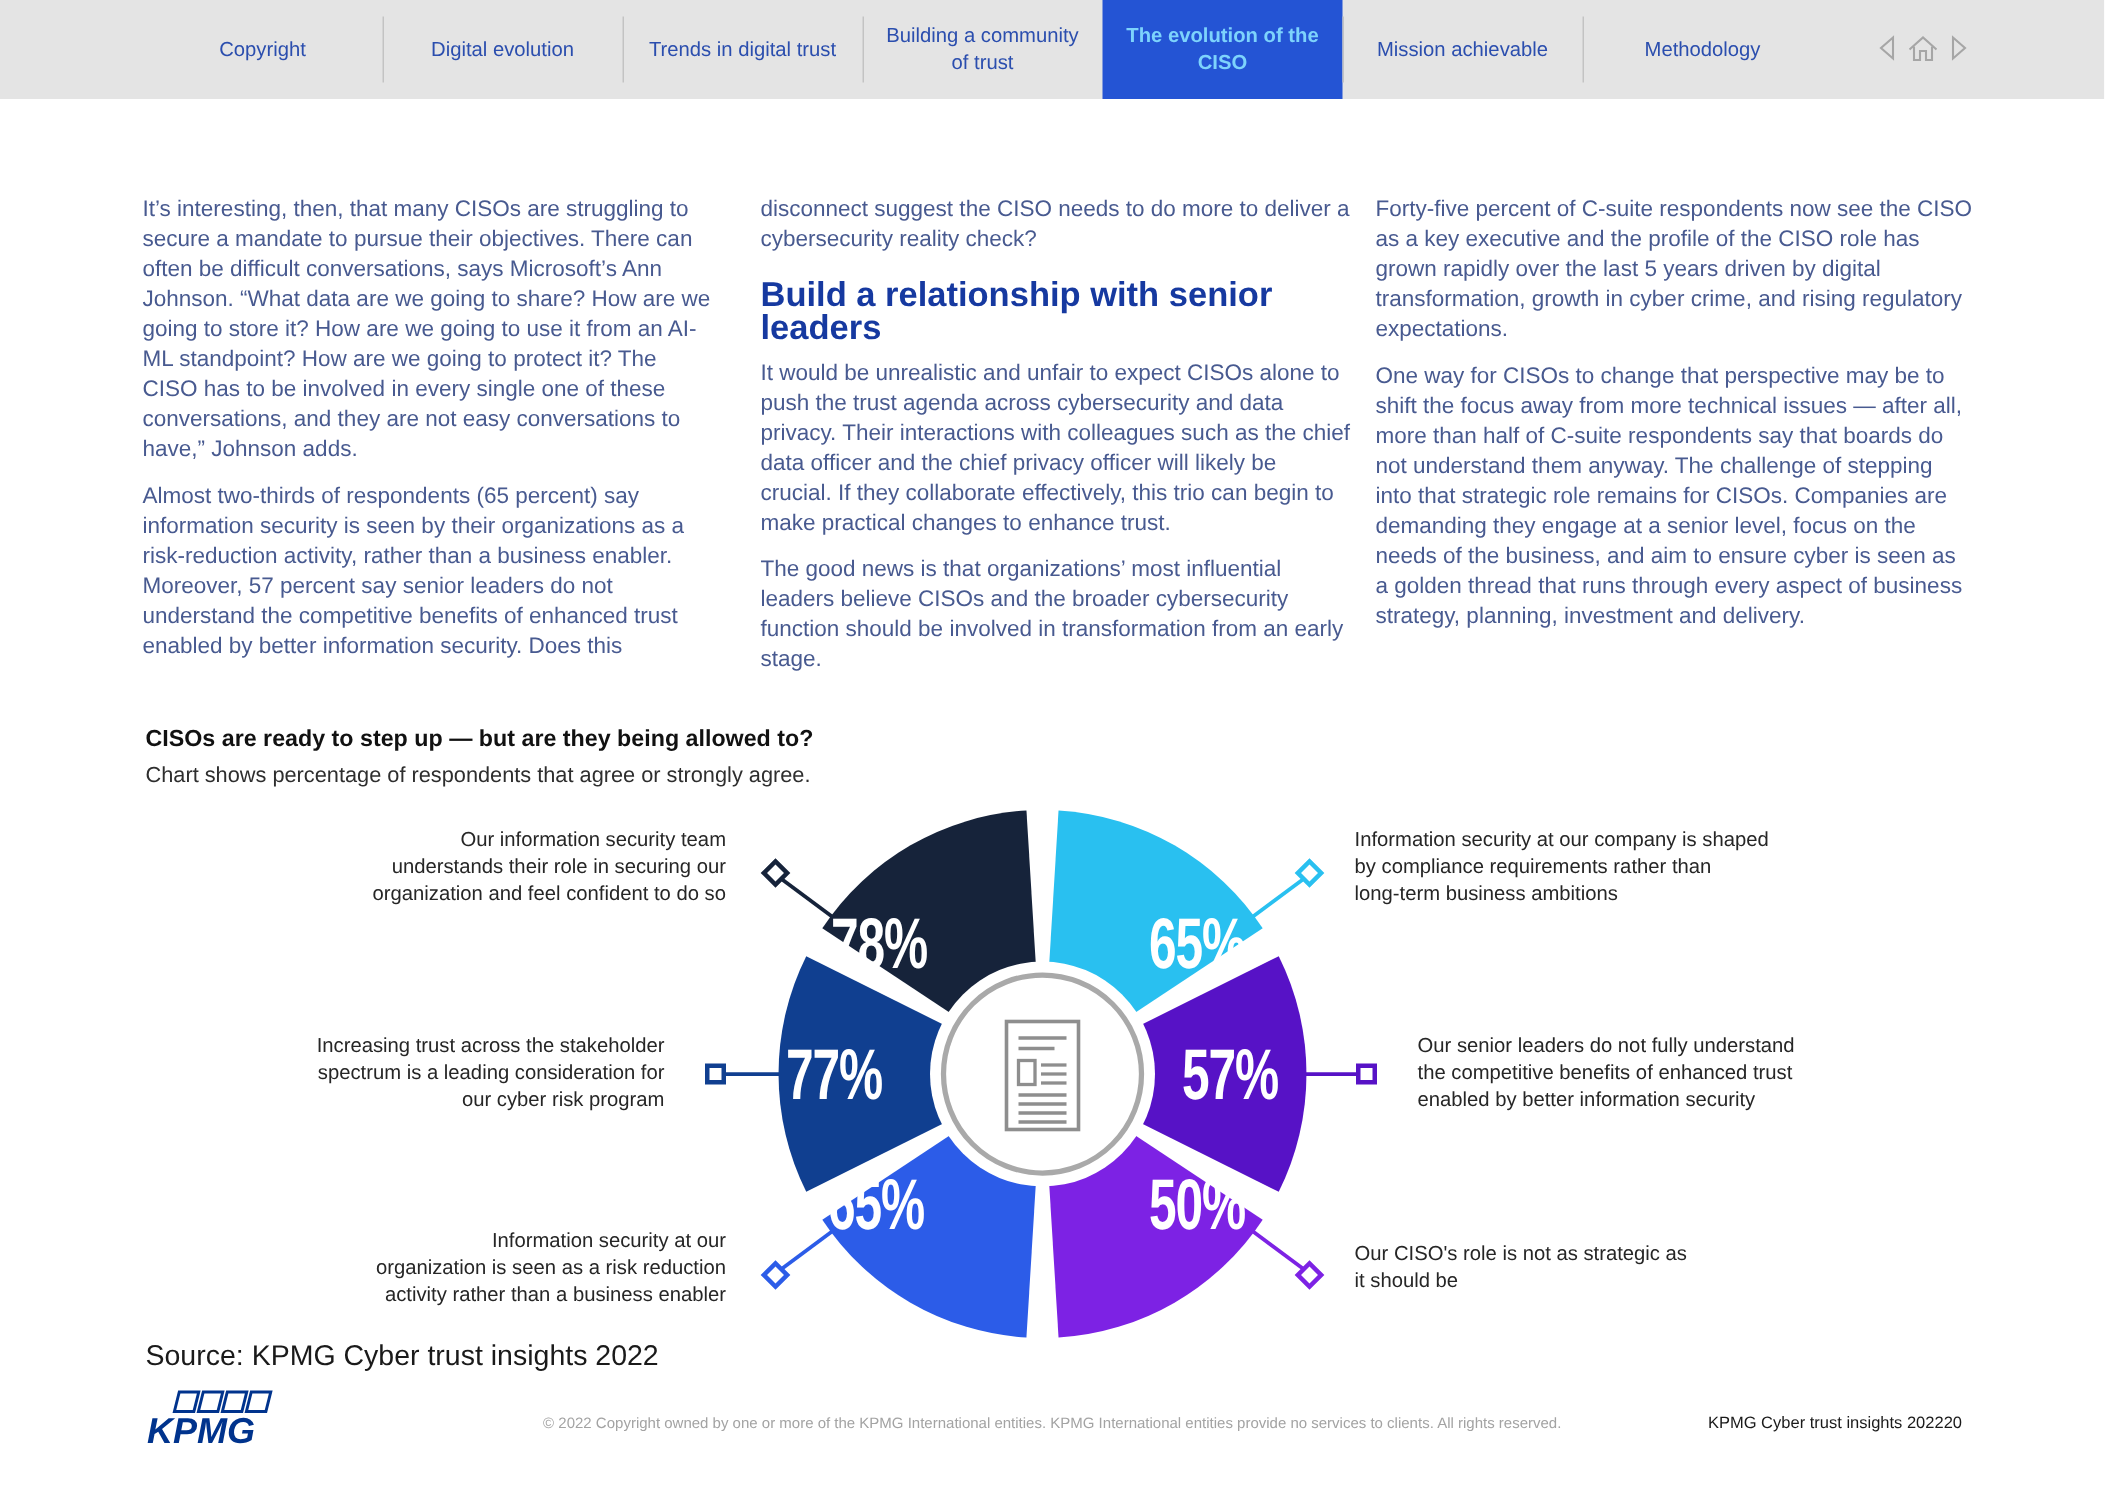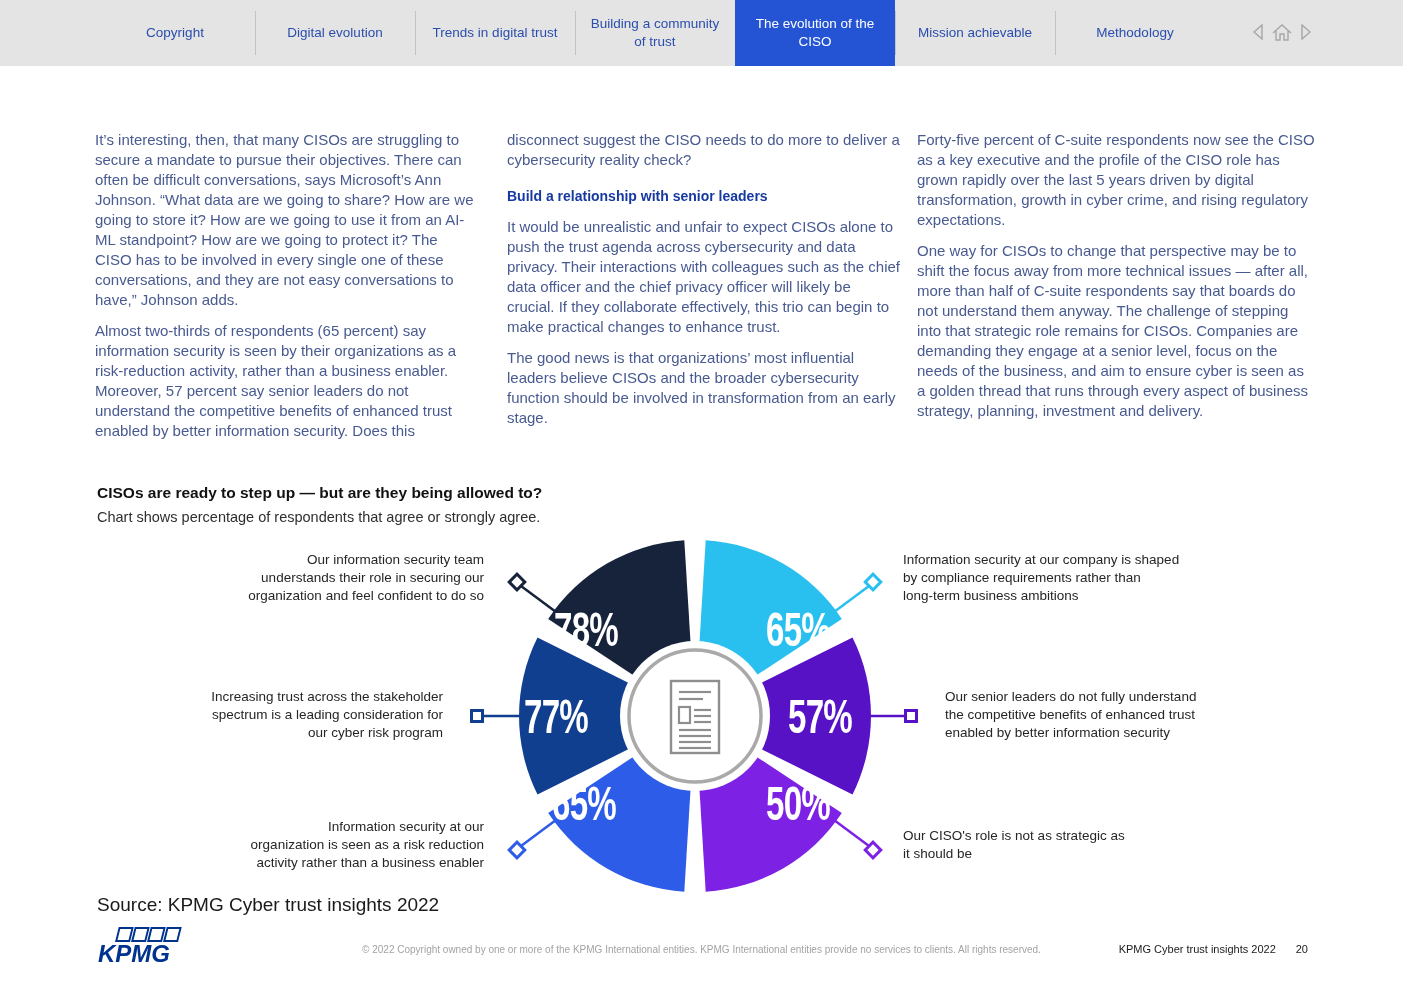--- a/index.html
+++ b/index.html
@@ -5,46 +5,46 @@
   html,body{margin:0;padding:0;background:#fff;}
   .page{position:relative;width:1403px;height:992px;background:#ffffff;
         font-family:"Liberation Sans",sans-serif;overflow:hidden;}
 
   
   .nav{position:absolute;left:0;top:0;width:1403px;height:66px;background:#e4e4e4;}
   .tabs{position:absolute;left:95px;top:0;height:66px;display:flex;}
   .tab{position:relative;width:160px;height:66px;display:flex;align-items:center;justify-content:center;
        text-align:center;color:#2b4eae;font-size:13.5px;line-height:1.3;padding:0 13px;box-sizing:border-box;cursor:pointer;}
   .tab + .tab::before{content:"";position:absolute;left:0;top:11px;bottom:11px;width:1px;background:#c3c3c3;}
-  .tab.active{background:#2454d4;color:#ffffff;}
+  .tab.active{background:#2454d4;color:#7dd3fc;font-weight:bold;}
   .tab.active::before{display:none;}
   .nav-arrows{position:absolute;left:1248px;top:21px;display:flex;gap:2px;}
   .nav-arrows span{display:inline-flex;cursor:pointer;}
 
   
   .col{position:absolute;top:130px;}
   .col p{margin:0 0 11px;font-size:15px;line-height:20px;color:#485a90;}
-  .col h2{margin:15px 0 10px;font-size:14px;line-height:22px;color:#1639a0;font-weight:bold;}
+  .col h2{margin:15px 0 10px;font-size:23px;line-height:22px;color:#1639a0;font-weight:bold;}
   .col1{left:95px;width:382px;}
   .col2{left:507px;width:394px;}
   .col3{left:917px;width:398px;}
 
   
   .chart-title{position:absolute;left:97px;top:484px;font-size:15.5px;font-weight:bold;color:#111;}
   .chart-subtitle{position:absolute;left:97px;top:509px;font-size:14.5px;color:#2e2e2e;}
   .callout{position:absolute;font-size:13.5px;line-height:18px;color:#262626;white-space:pre-line;}
   .ra{text-align:right;}
   .pct{position:absolute;color:#ffffff;font-weight:bold;font-size:46px;letter-spacing:-1px;
        transform:translate(-50%,-50%) scale(0.72,1.04);white-space:nowrap;}
   .source{position:absolute;left:97px;top:894px;font-size:19px;color:#1a1a1a;}
 
   
   .logo{position:absolute;left:98px;top:926px;}
   .copyright{position:absolute;left:0;right:0;top:944px;text-align:center;font-size:10px;color:#a3a3a3;}
-  .footer-meta{position:absolute;right:95px;top:943px;display:flex;gap:20px;font-size:11px;color:#1a1a1a;align-items:baseline;}
+  .footer-meta{position:absolute;right:95px;top:943px;display:flex;font-size:11px;color:#1a1a1a;align-items:baseline;}
 </style>
 </head>
 <body>
 
 <div class="page">
 
   <div class="nav">
     <div class="tabs">
       <div class="tab">Copyright</div>
       <div class="tab">Digital evolution</div>

